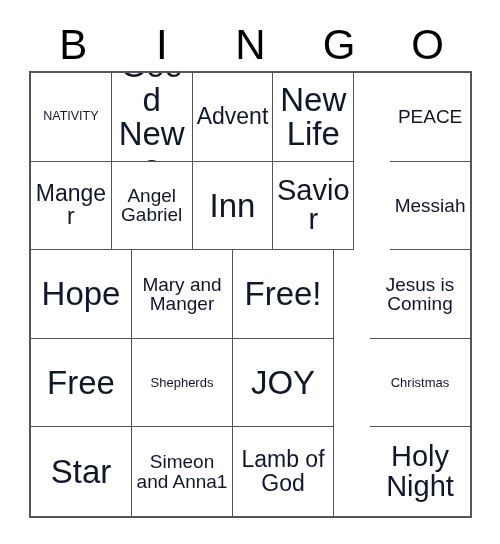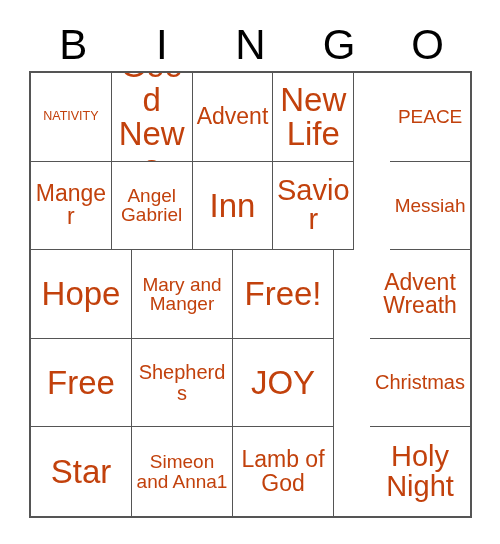--- a/index.html
+++ b/index.html
@@ -72,27 +72,27 @@
     border-bottom: none;
   }
   .cell:last-child {
     border-right: none;
     margin-left: 36px;
   }
   .cell-text {
     display: block;
     width: 100%;
     line-height: 1.02;
-    color: #c2410c;
+    color: #0f172a;
     word-wrap: break-word;
   }
 
   
   .fs-xs  { font-size: 12.5px; }
-  .fs-sm  { font-size: 20px; text-align: center; }
+  .fs-sm  { font-size: 13px; text-align: center; }
   .fs-md  { font-size: 19px; }
   .fs-lg  { font-size: 23px; }
   .fs-xl  { font-size: 29px; }
   .fs-xxl { font-size: 33px; }
 </style>
 </head>
 <body>
 
 <div class="card">
 
@@ -146,21 +146,21 @@
       <div class="cell">
           <span class="cell-text fs-xxl">Hope</span>
         </div>
       <div class="cell">
           <span class="cell-text fs-md">Mary and Manger</span>
         </div>
       <div class="cell">
           <span class="cell-text fs-xxl">Free!</span>
         </div>
       <div class="cell">
-          <span class="cell-text fs-lg">Advent Wreath</span>
+          <span class="cell-text fs-md">Jesus is Coming</span>
         </div>
     </div>
 
     <div class="grid-row">
       <div class="cell">
           <span class="cell-text fs-xxl">Free</span>
         </div>
       <div class="cell">
           <span class="cell-text fs-sm">Shepherds</span>
         </div>

